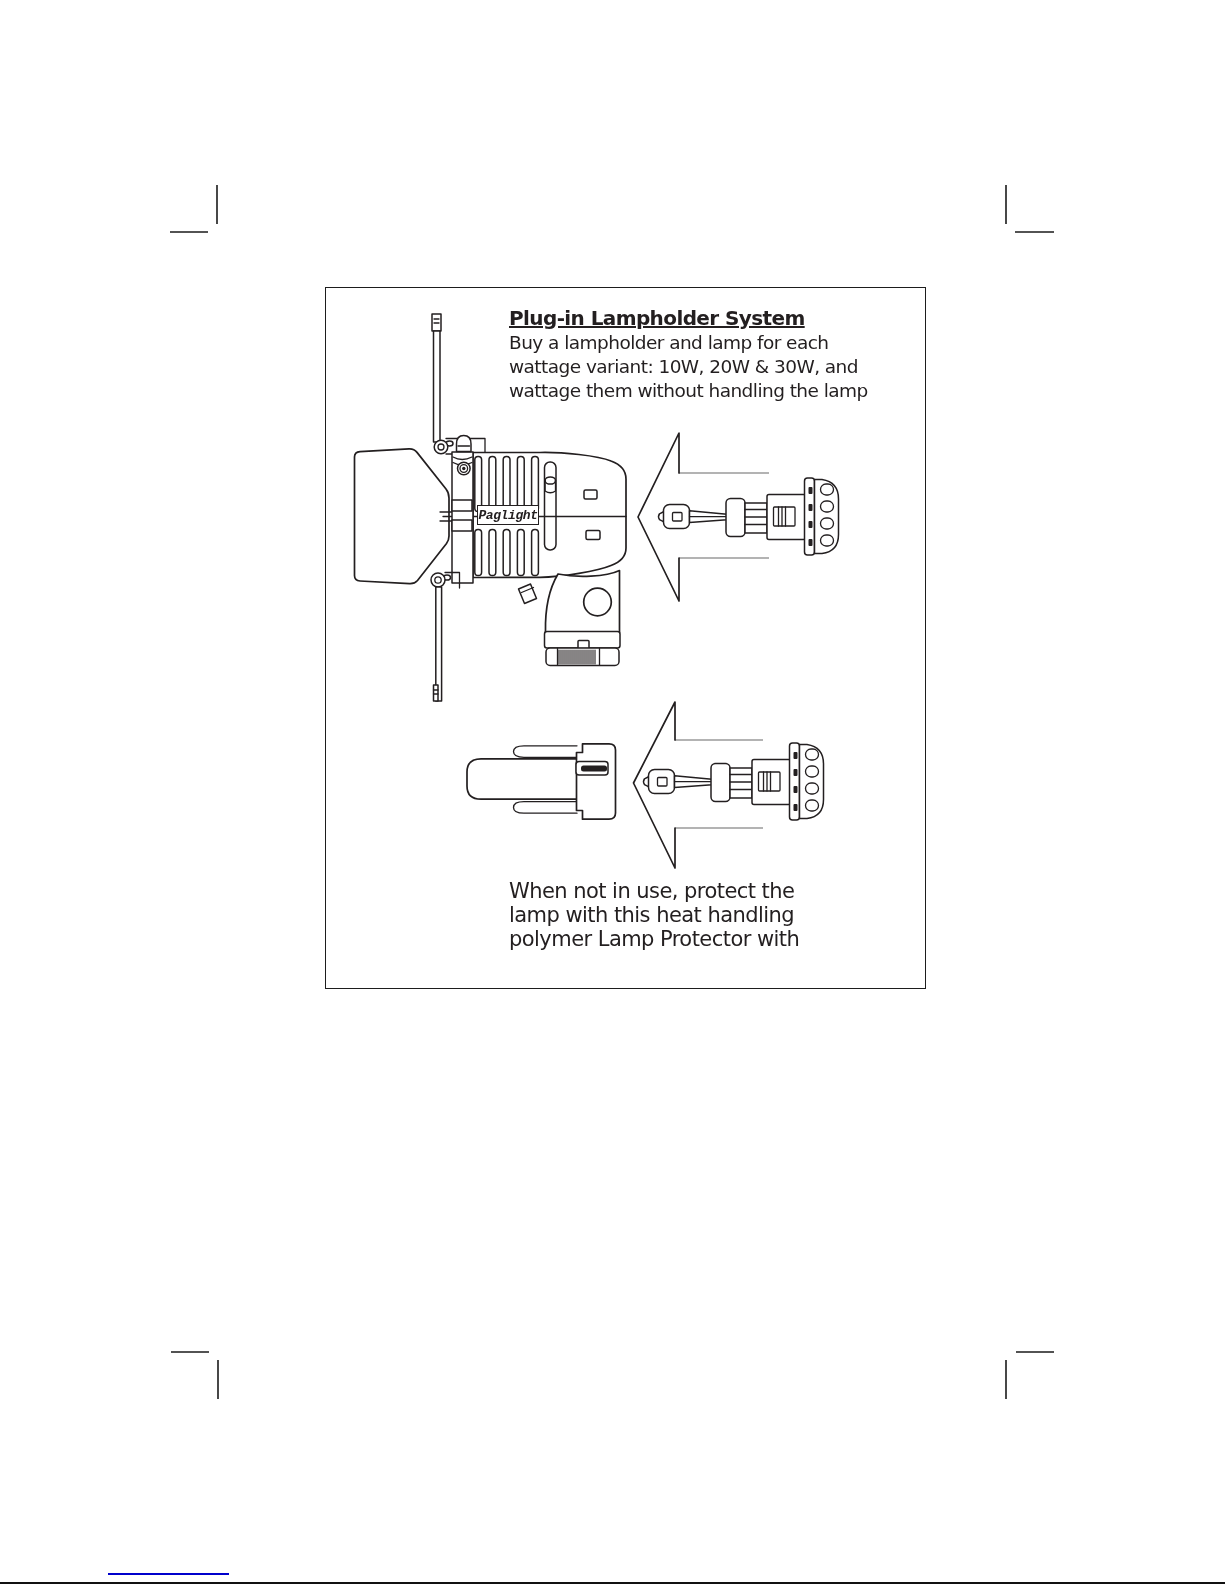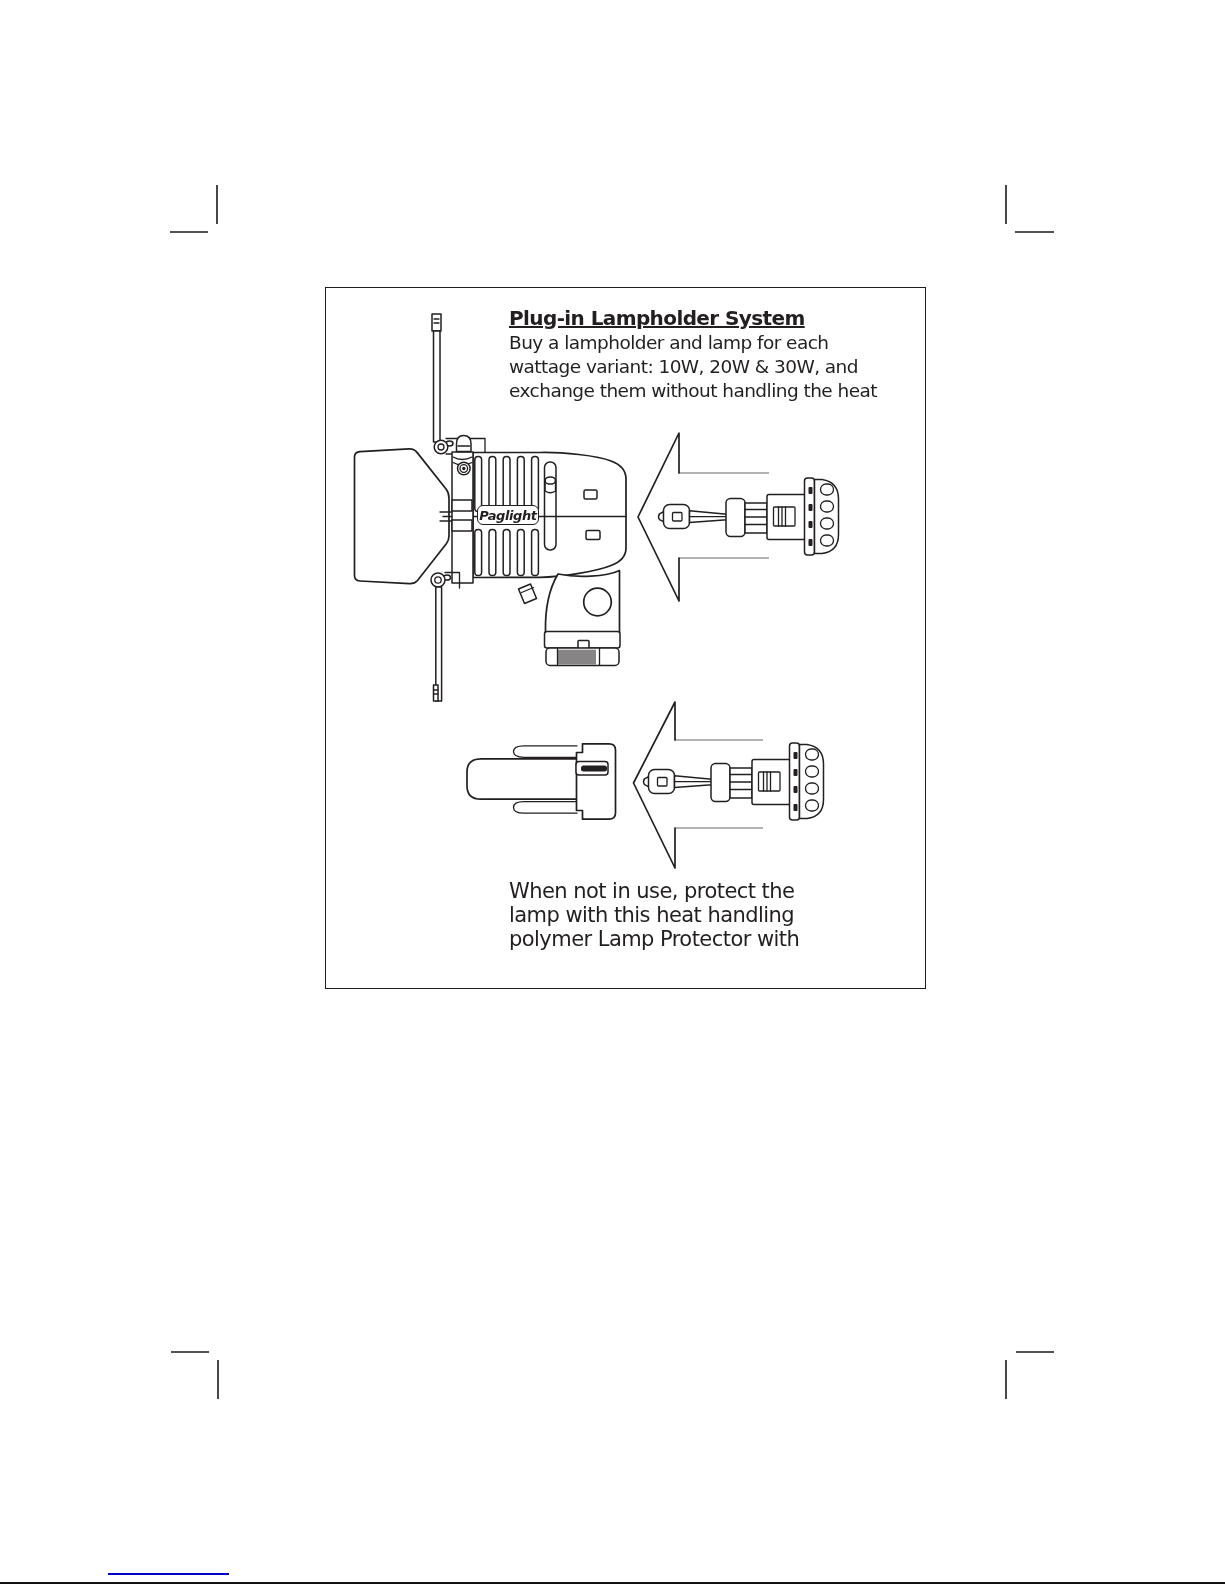--- a/index.html
+++ b/index.html
@@ -23,23 +23,23 @@
     position:absolute;left:325px;top:287px;width:599px;height:700px;
     border:1.7px solid #1d1d1d;background:transparent;
   }
   .info-text{position:absolute;left:509px;top:305px;white-space:nowrap;}
   .info-title{font-size:20px;font-weight:bold;letter-spacing:-0.6px;line-height:26px;text-decoration:underline;}
   .info-line{font-size:18.5px;letter-spacing:-0.55px;line-height:24px;}
   .caption-text{position:absolute;left:509px;top:879px;white-space:nowrap;}
   .caption-line{font-size:21px;letter-spacing:-0.55px;line-height:24px;}
   .lamp-label{
     position:absolute;left:477px;top:505px;width:62px;height:20px;
-    box-sizing:border-box;border:1.8px solid #231f20;border-radius:6px;
+    box-sizing:border-box;border:1.8px solid #231f20;border-radius:0;
     background:#ffffff;display:flex;align-items:center;justify-content:center;
-    font-size:13px;font-weight:bold;font-style:italic;letter-spacing:-0.4px;
+    font-size:13px;font-weight:bold;font-style:italic;letter-spacing:-0.4px;font-family:Liberation Mono, monospace;
   }
   .blue-rule{position:absolute;left:108px;top:1573px;width:121px;height:0;border-top:2.4px solid #0000cc;}
   .bottom-rule{position:absolute;left:0;top:1582px;width:1225px;height:0;border-top:2.6px solid #111111;}
 </style>
 </head>
 <body>
 
 <div class="page">
 
   <svg class="artwork" width="1225" height="1585" viewBox="0 0 1225 1585">
@@ -189,21 +189,21 @@
       <rect class="dark" x="581" y="765.5" width="26" height="6" rx="2.5"></rect>
     </g>
   </svg>
 
   <div class="content-box"></div>
 
   <div class="info-text">
     <div class="info-title">Plug-in Lampholder System</div>
     <div class="info-line">Buy a lampholder and lamp for each</div>
     <div class="info-line">wattage variant: 10W, 20W &amp; 30W, and</div>
-    <div class="info-line">exchange them without handling the heat</div>
+    <div class="info-line">wattage them without handling the lamp</div>
   </div>
 
   <div class="lamp-label">Paglight</div>
 
   <div class="caption-text">
     <div class="caption-line">When not in use, protect the</div>
     <div class="caption-line">lamp with this heat handling</div>
     <div class="caption-line">polymer Lamp Protector with</div>
   </div>
 

